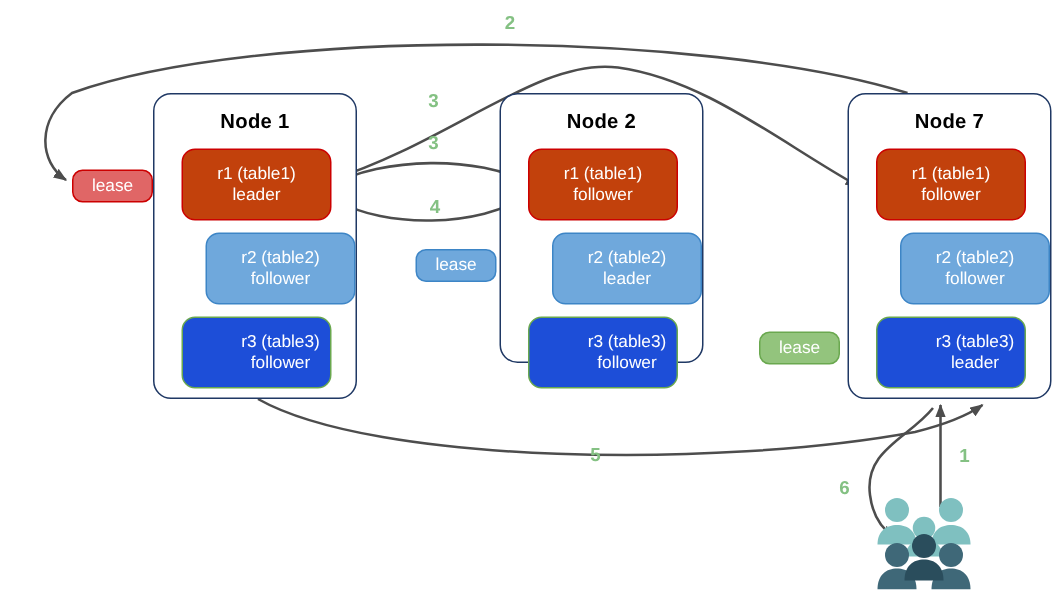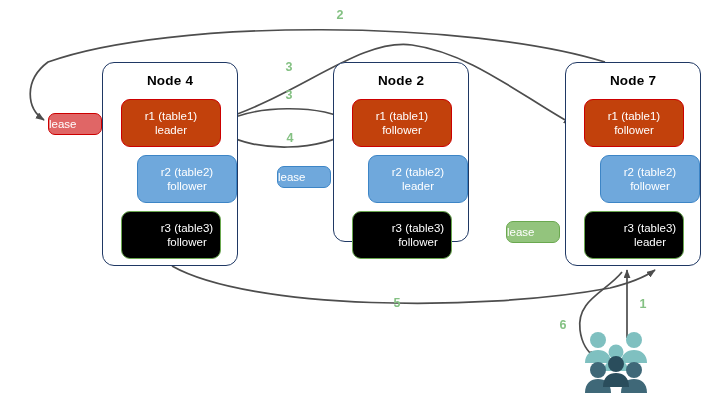--- a/index.html
+++ b/index.html
@@ -64,30 +64,31 @@
   .rep-red {
     background: #c2410c;
     border: 1.6px solid #cc0000;
   }
   .rep-blue {
     background: #6fa8dc;
     border: 1.6px solid #3d85c6;
     margin-left: 16px;
   }
   .rep-green {
-    background: #000000;
+    background: #1d4ed8;
     border: 1.6px solid #6aa84f;
     padding-left: 32px;
   }
   .lease-box {
     position: absolute;
     box-sizing: border-box;
     border-radius: 7px;
     display: flex;
     align-items: center;
+    justify-content: center;
     font-size: 11.5px;
     color: #ffffff;
     height: 22px;
   }
   .lease-red {
     background: #e06666;
     border: 1.5px solid #cc0000;
   }
   .lease-blue {
     background: #6fa8dc;
@@ -152,21 +153,21 @@
     <span>lease</span>
   </div>
   <div class="lease-box lease-blue" style="left:277px; top:166px; width:54px;">
     <span>lease</span>
   </div>
   <div class="lease-box lease-green" style="left:506px; top:221px; width:54px;">
     <span>lease</span>
   </div>
 
   <div class="node-box" style="left:102px; top:62px; width:136px; height:204px;">
-    <div class="node-title">Node 4</div>
+    <div class="node-title">Node 1</div>
     <div class="replica rep-red" style="left:18px; top:36px; width:100px; height:48px;">
       <span class="ln">r1 (table1)</span>
       <span class="ln">leader</span>
     </div>
     <div class="replica rep-blue" style="left:18px; top:92px; width:100px; height:48px;">
       <span class="ln">r2 (table2)</span>
       <span class="ln">follower</span>
     </div>
     <div class="replica rep-green" style="left:18px; top:148px; width:100px; height:48px;">
       <span class="ln">r3 (table3)</span>

